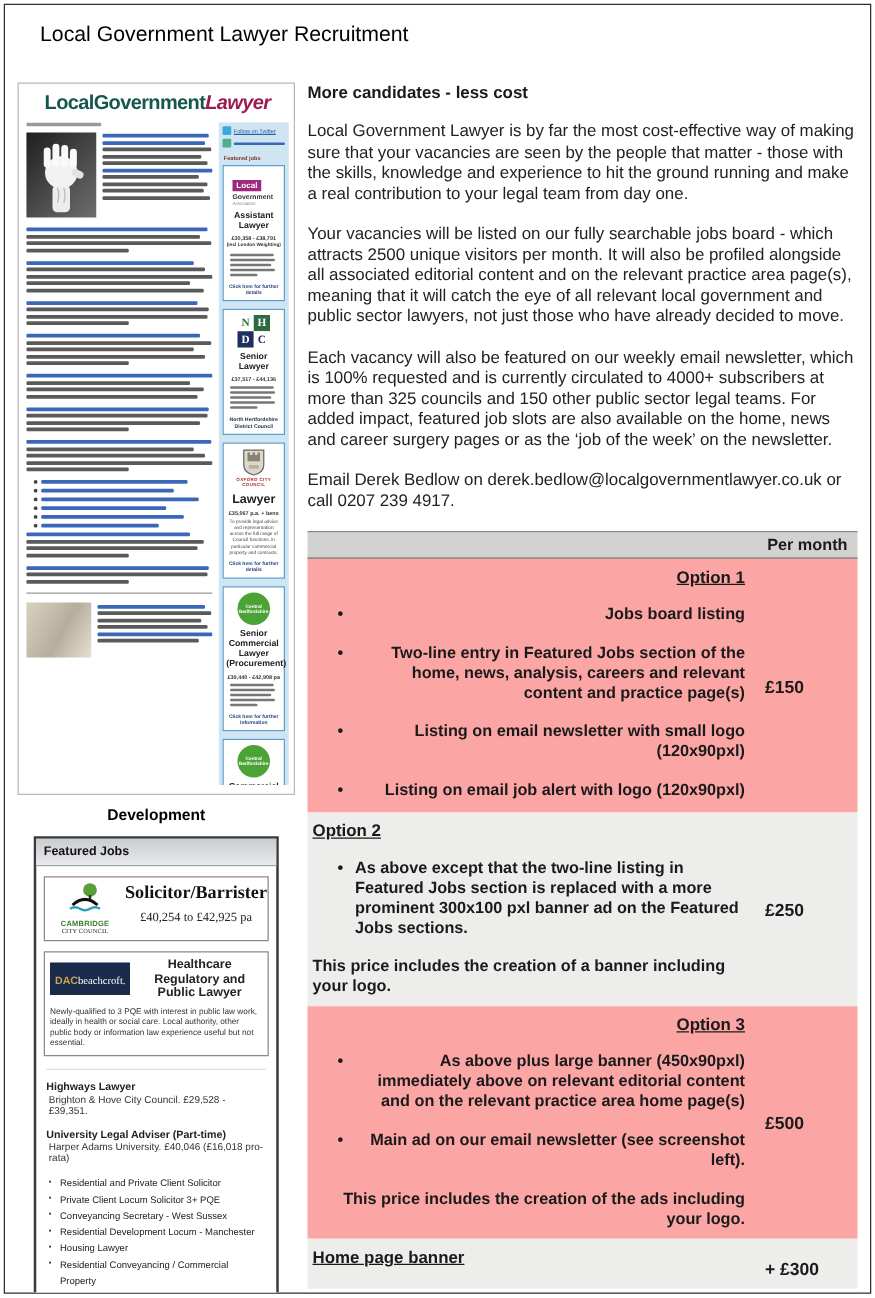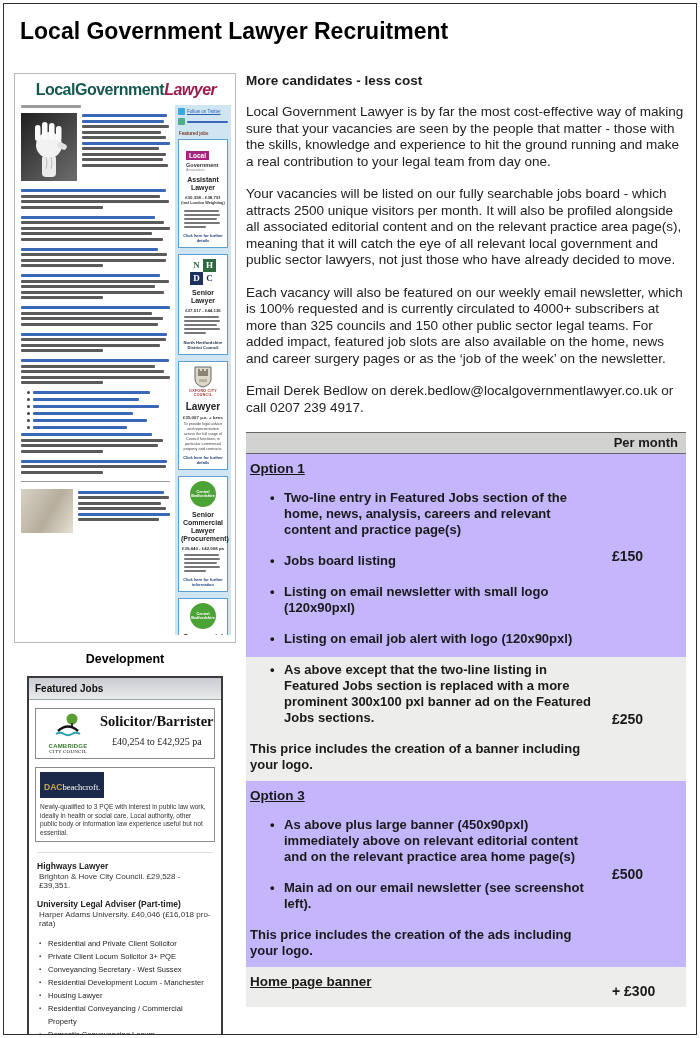--- a/index.html
+++ b/index.html
@@ -1,31 +1,31 @@
 <!DOCTYPE html>
 <html><head>
 <meta charset="utf-8">
 <style>
   * { box-sizing: border-box; margin: 0; padding: 0; }
   html,body { width: 700px; height: 1038px; background:#fff; }
   body { font-family: "Liberation Sans", sans-serif; color:#1a1a1a; position:relative; }
   .sheet { position:absolute; inset:3px; border:1px solid #2e2e2e; background:#fff; overflow:hidden; padding:14px 8px 0 10px; }
-  .page-title { font-size:23px; font-weight:bold; color:#000; margin-left:6px; }
+  .page-title { font-size:17px; font-weight:normal; color:#000; margin-left:18px; }
   .columns { display:flex; gap:10px; margin-top:28px; }
   .left-col { width:222px; flex:none; }
   .right-col { flex:1; min-width:0; padding-right:2px; }
 
   
   .h2 { font-size:13.5px; font-weight:bold; margin-bottom:16px; }
   .para { font-size:13.5px; line-height:16.5px; margin-bottom:16px; color:#222; }
   .booking-head { font-size:13.5px; font-weight:bold; margin:2px 0 16px; }
   .price-table { margin-top:2px; border-top:1px solid #666; font-size:13px; }
   .pt-header { display:flex; justify-content:flex-end; background:#d2d2d1; border-bottom:1px solid #666; font-weight:bold; padding:2px 8px 3px 0; font-size:13px; }
   .pt-row { display:flex; }
-  .bg-a { background:#c4b5fd; }
+  .bg-a { background:#fca5a5;text-align:right; }
   .bg-b { background:#ededeb; }
   .cell-main { flex:1; min-width:0; padding:5px 6px 8px 4px; }
   .cell-price { width:84px; flex:none; display:flex; align-items:center; font-weight:bold; font-size:14px; padding-left:10px; }
   .cell-price.top { align-items:flex-start; padding-top:16px; }
   .opt-heading { font-weight:bold; text-decoration:underline; font-size:13.5px; margin:2px 0 14px; }
   .opt-bullets { list-style:none; margin-left:22px; }
   .opt-bullets li { font-weight:bold; font-size:13px; line-height:16px; margin-bottom:15px; position:relative; padding-left:12px; }
   .opt-bullets li::before { content:"•"; position:absolute; left:-2px; }
   .opt-note { font-weight:bold; font-size:13px; line-height:16px; margin-top:2px; }
 
@@ -358,20 +358,21 @@
             <div class="cc-right">
               <div class="cc-title">Solicitor/Barrister</div>
               <div class="cc-salary">£40,254 to £42,925 pa</div>
             </div>
           </div>
         </div>
 
         <div class="fj-box">
           <div class="dac-top">
             <span class="dac-logo"><span class="dac1">DAC</span><span class="dac2">beachcroft.</span></span>
+            <div class="dac-title">Healthcare Regulatory and Public Lawyer</div>
           </div>
           <div class="dac-desc">Newly-qualified to 3 PQE with interest in public law work, ideally in health or social care. Local authority, other public body or information law experience useful but not essential.</div>
         </div>
 
         <div class="fj-plain">
           <div class="fj-item">
             <div class="fj-t">Highways Lawyer</div>
             <div class="fj-d">Brighton &amp; Hove City Council. £29,528 - £39,351.</div>
           </div>
           <div class="fj-item">
@@ -401,31 +402,32 @@
       <p class="para">Each vacancy will also be featured on our weekly email newsletter, which is 100% requested and is currently circulated to 4000+ subscribers at more than 325 councils and 150 other public sector legal teams. For added impact, featured job slots are also available on the home, news and career surgery pages or as the ‘job of the week’ on the newsletter.</p>
       <p class="para">Email Derek Bedlow on derek.bedlow@localgovernmentlawyer.co.uk or call 0207 239 4917.</p>
 
       <div class="price-table">
         <div class="pt-header">Per month</div>
 
         <div class="pt-row bg-a">
           <div class="cell-main">
             <div class="opt-heading">Option 1</div>
             <ul class="opt-bullets">
+              <li>Jobs board listing</li>
               <li>Two-line entry in Featured Jobs section of the home, news, analysis, careers and relevant content and practice page(s)</li>
-              <li>Jobs board listing</li>
               <li>Listing on email newsletter with small logo (120x90pxl)</li>
               <li style="margin-bottom:2px">Listing on email job alert with logo (120x90pxl)</li>
             </ul>
           </div>
           <div class="cell-price">£150</div>
         </div>
 
         <div class="pt-row bg-b">
           <div class="cell-main">
+            <div class="opt-heading">Option 2</div>
             <ul class="opt-bullets">
               <li>As above except that the two-line listing in Featured Jobs section is replaced with a more prominent 300x100 pxl banner ad on the Featured Jobs sections.</li>
             </ul>
             <div class="opt-note">This price includes the creation of a banner including your logo.</div>
           </div>
           <div class="cell-price">£250</div>
         </div>
 
         <div class="pt-row bg-a">
           <div class="cell-main">

